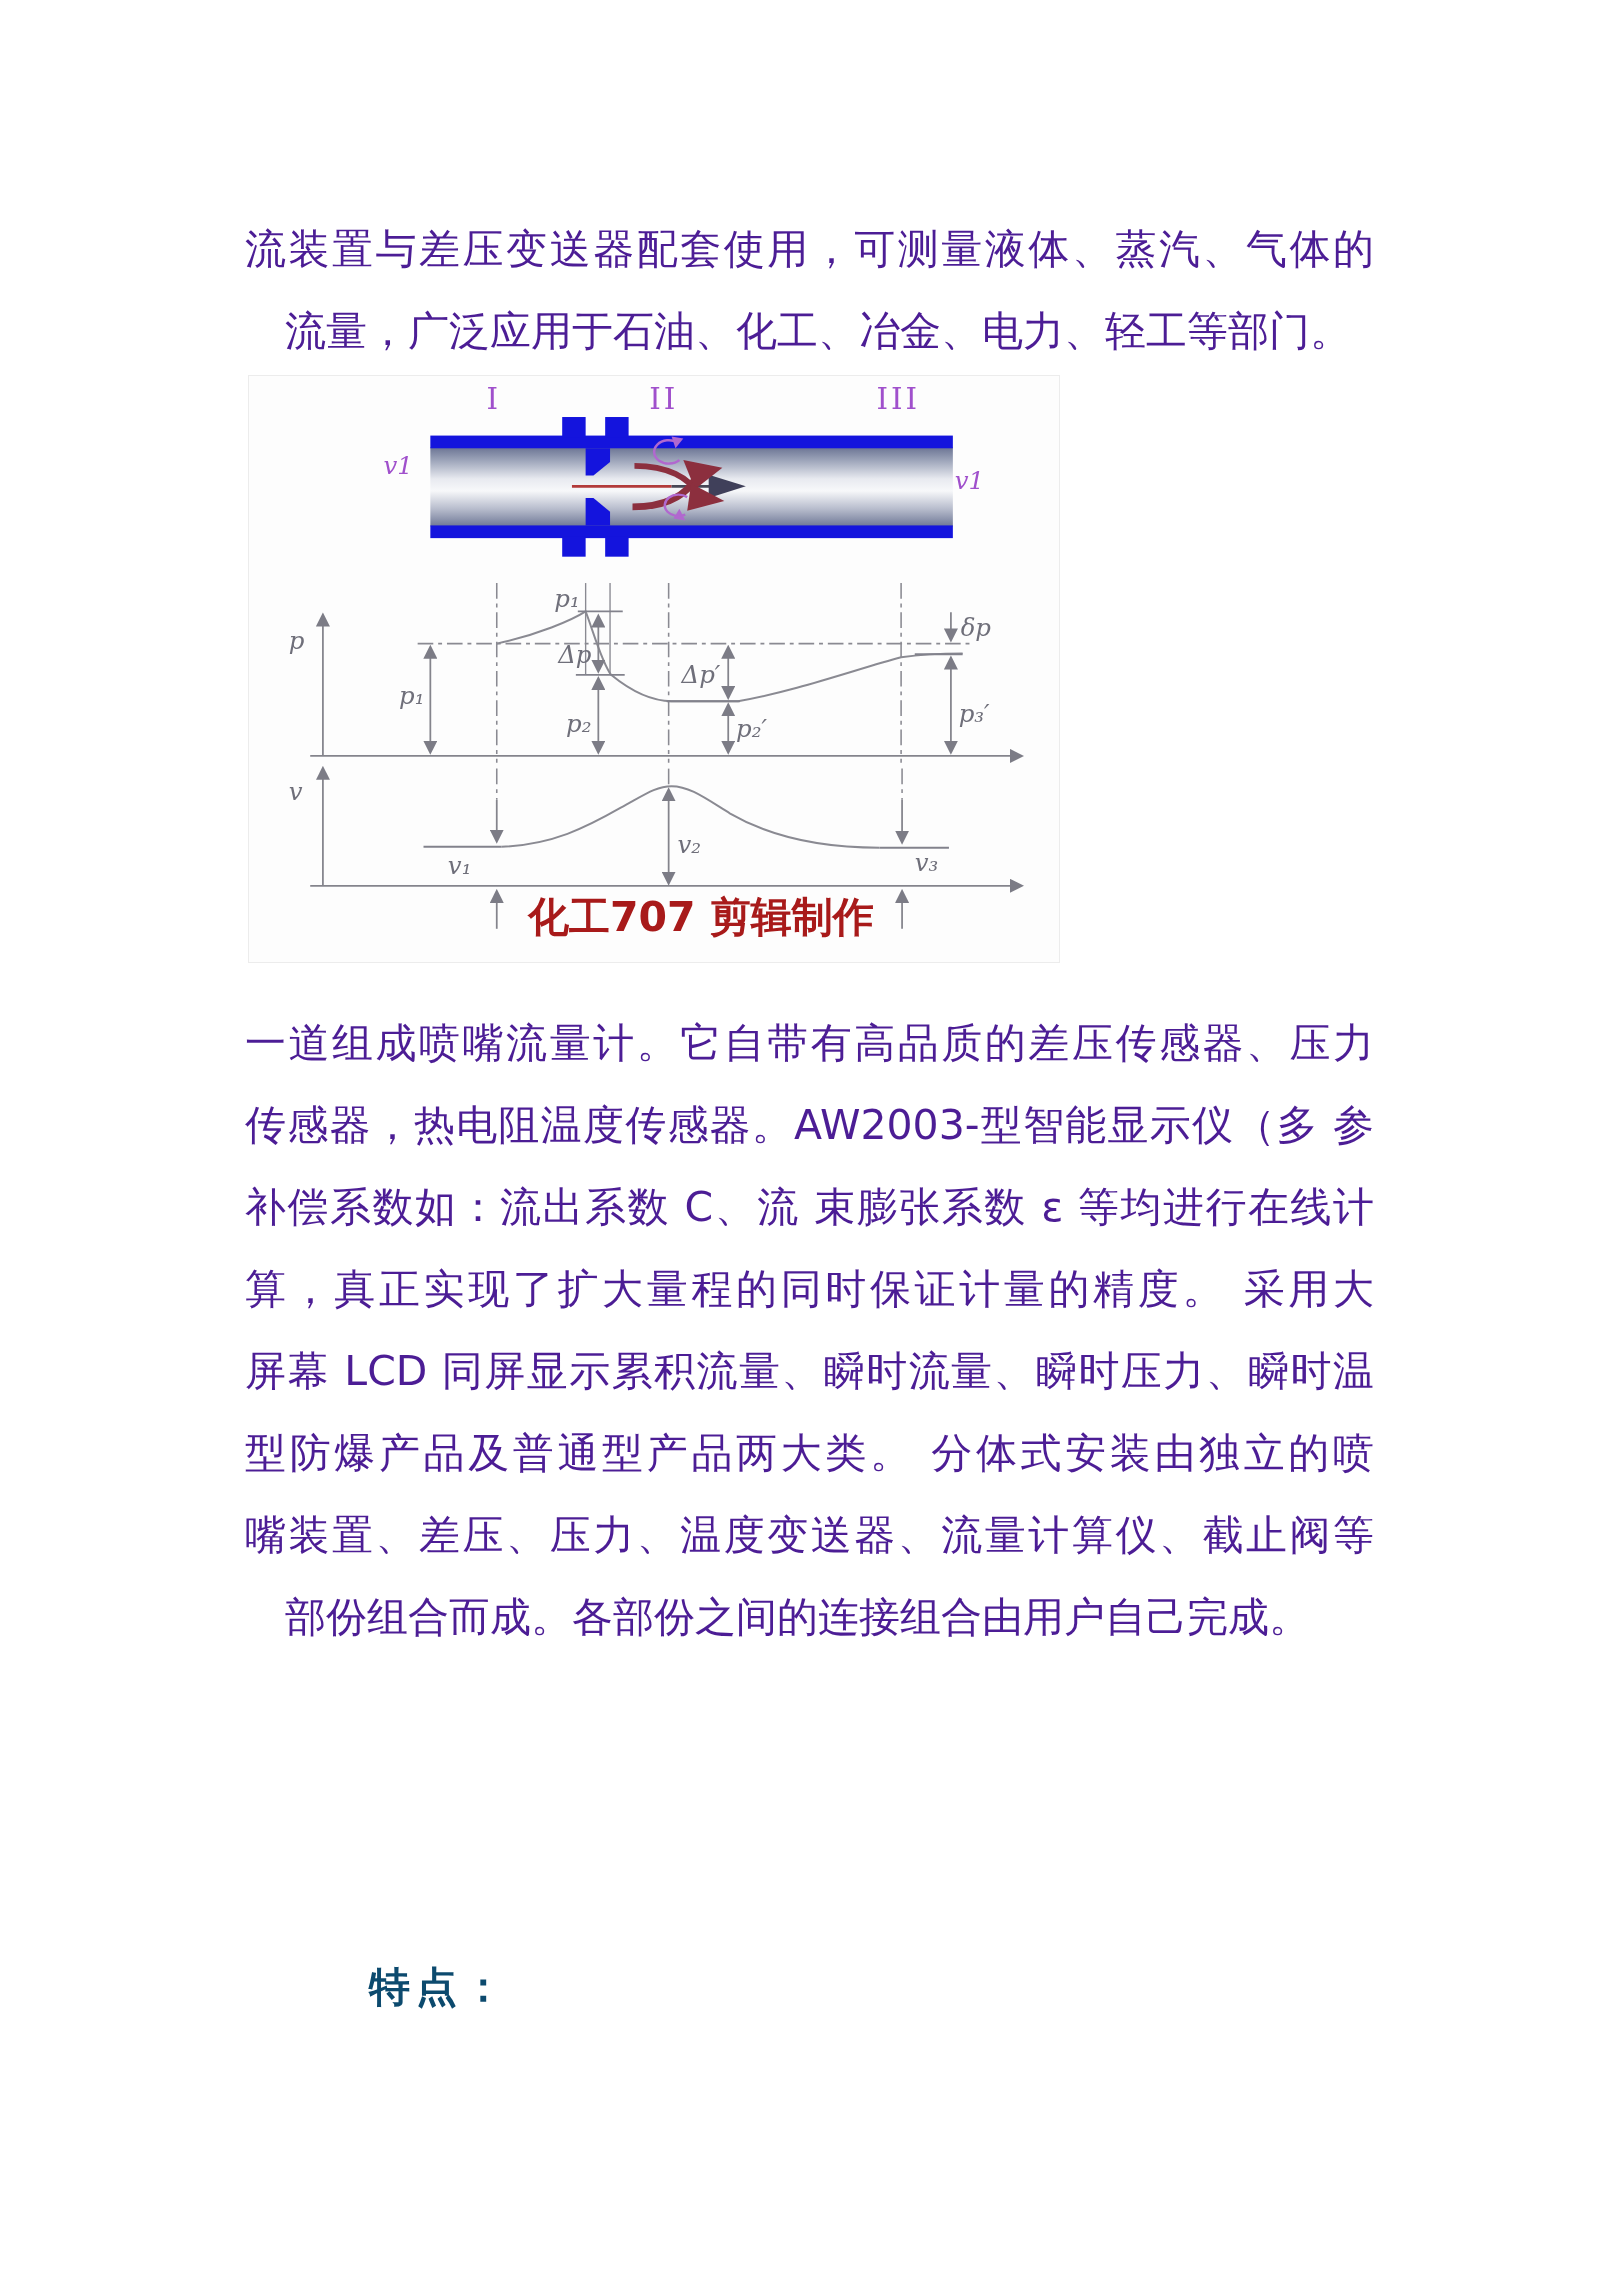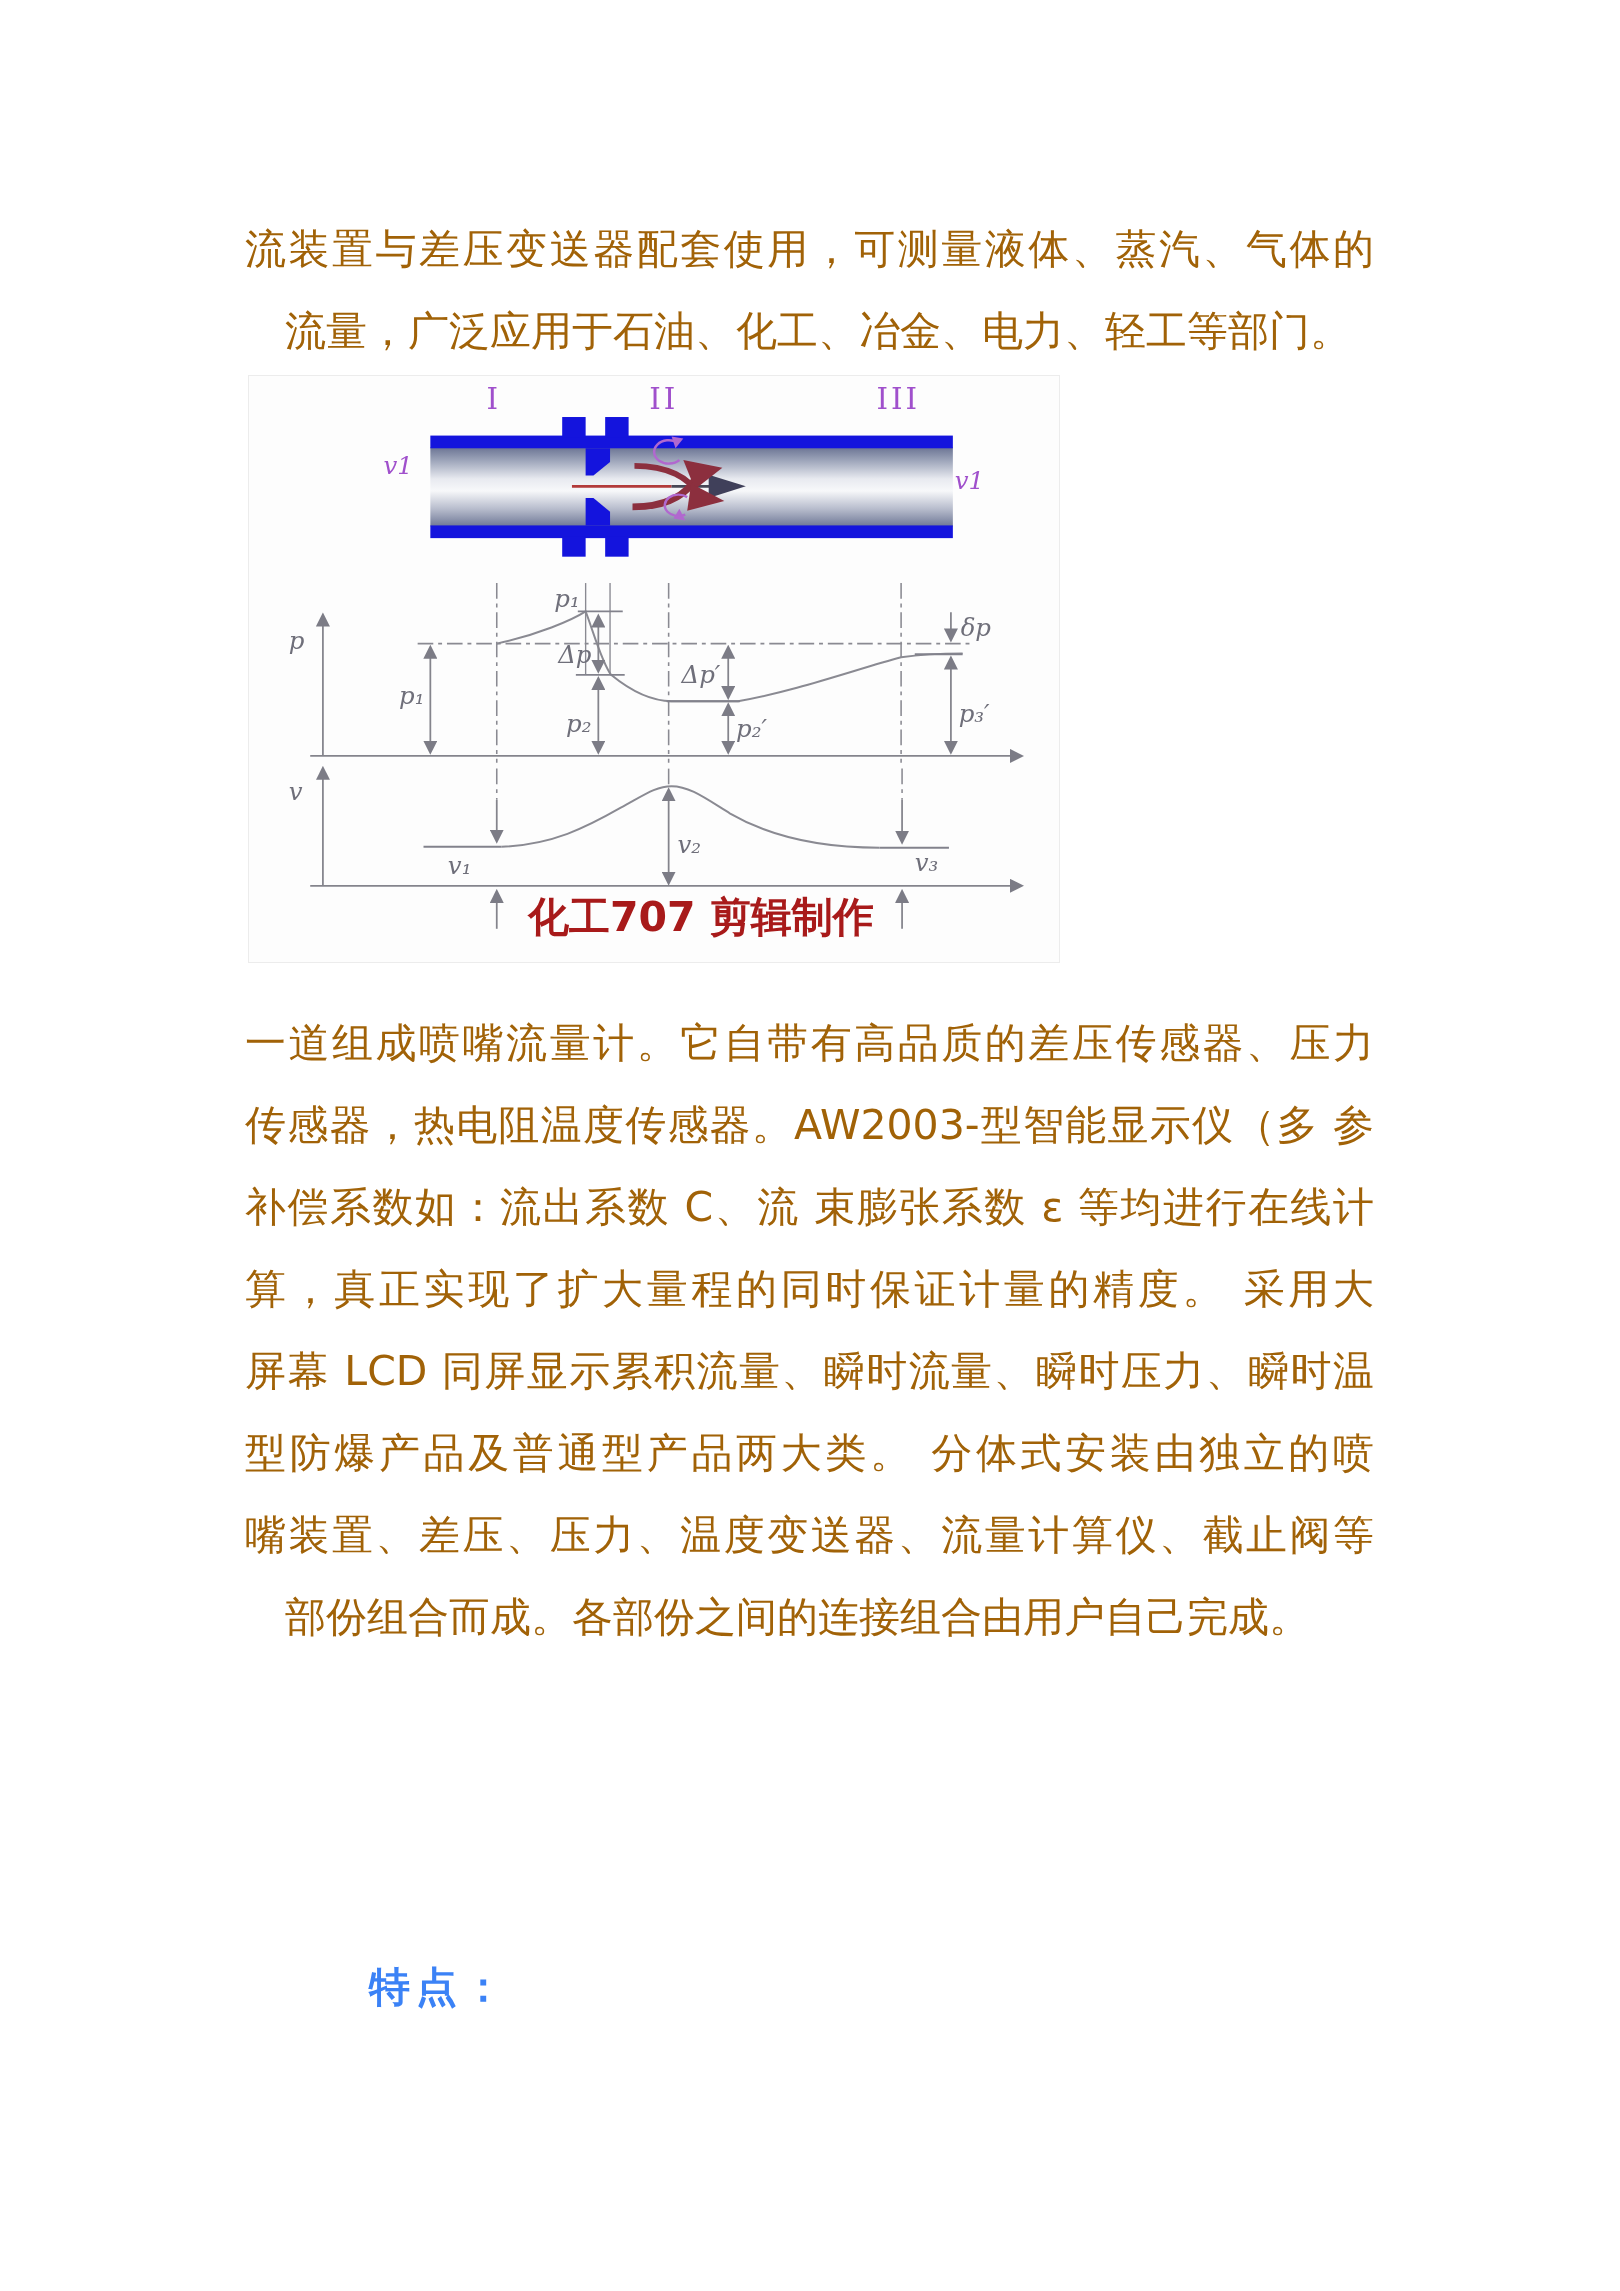--- a/index.html
+++ b/index.html
@@ -3,21 +3,21 @@
 <meta charset="utf-8">
 <style>
   html,body { margin:0; padding:0; background:#ffffff; }
   .page {
     position:relative; width:1620px; height:2292px;
     background:#ffffff; overflow:hidden;
     font-family:"DejaVu Sans", sans-serif;
   }
   .textblock { position:absolute; left:245px; width:1129px; }
   .line {
-    font-size:41px; line-height:82px; color:#a16207;
+    font-size:41px; line-height:82px; color:#4c1d95;
     text-align:justify; text-align-last:justify;
     font-family:"DejaVu Sans", sans-serif;
   }
   .line.last { text-align:left; text-align-last:left;margin-left:40px; }
   .line.indent { text-indent:84px; }
   .heading-line { font-weight:bold; letter-spacing:5.9px; }
   figure.diagram {
     position:absolute; left:248px; top:375px; margin:0;
     width:812px; height:588px; background:#fdfdfd;
     border:1px solid #ececec; box-sizing:border-box;
@@ -168,17 +168,17 @@
     <div class="line">传感器，热电阻温度传感器。AW2003-型智能显示仪（多 参</div>
     <div class="line">补偿系数如：流出系数 C、流 束膨张系数 ε 等均进行在线计</div>
     <div class="line">算，真正实现了扩大量程的同时保证计量的精度。 采用大</div>
     <div class="line">屏幕 LCD 同屏显示累积流量、瞬时流量、瞬时压力、瞬时温</div>
     <div class="line">型防爆产品及普通型产品两大类。 分体式安装由独立的喷</div>
     <div class="line">嘴装置、差压、压力、温度变送器、流量计算仪、截止阀等</div>
     <div class="line last">部份组合而成。各部份之间的连接组合由用户自己完成。</div>
   </div>
 
   <div class="textblock" style="top:1946px">
-    <div class="line last indent heading-line" style="color: #3b82f6;">特点：</div>
+    <div class="line last indent heading-line" style="color: #0c4a6e;">特点：</div>
   </div>
 
 </div>
 
 
 </body></html>

